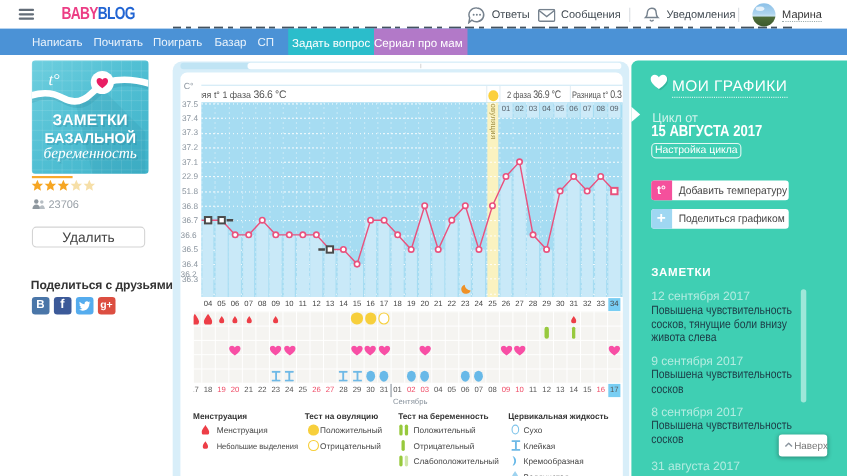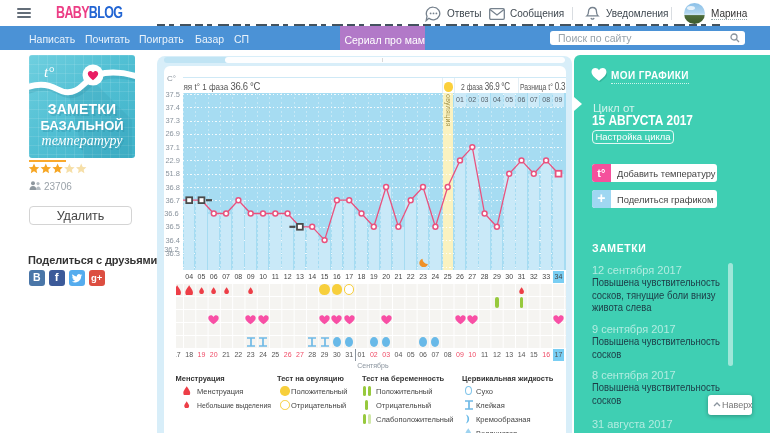--- a/index.html
+++ b/index.html
@@ -35,44 +35,40 @@
     </div>
     <div class="abs" style="left:711px;top:8px;font-size:10px;color:#333;border-bottom:1px dotted #9aa">Марина</div>
   </div>
 <div class="abs" style="left:157px;top:23.8px;width:563px;height:2.2px;background:repeating-linear-gradient(90deg,#44535f 0 8px,transparent 8px 12px, #44535f 12px 17px, transparent 17px 23px, #44535f 23px 34px, transparent 34px 38px)"></div>
 <div class="abs" style="left:0;top:26px;width:770px;height:24px;background:#4b92d6;z-index:29">
     <div class="abs" style="left:29px;top:7px;font-size:10.5px;color:#eaf3fb;white-space:nowrap">Написать</div>
     <div class="abs" style="left:85px;top:7px;font-size:10.5px;color:#eaf3fb;white-space:nowrap">Почитать</div>
     <div class="abs" style="left:139px;top:7px;font-size:10.5px;color:#eaf3fb;white-space:nowrap">Поиграть</div>
     <div class="abs" style="left:195px;top:7px;font-size:10.5px;color:#eaf3fb;white-space:nowrap">Базар</div>
     <div class="abs" style="left:234px;top:7px;font-size:10.5px;color:#eaf3fb;white-space:nowrap">СП</div>
+    <div class="abs" style="left:262px;top:0;width:78px;height:24px;background:#2bbdcb">
+      <div style="text-align:center;font-size:10.5px;color:#fff;margin-top:7.5px;white-space:nowrap">Задать вопрос</div>
+    </div>
     <div class="abs" style="left:340px;top:0;width:85px;height:24px;background:#b279c8">
-      <div style="text-align:right;font-size:10.5px;color:#fff;margin-top:7.5px;white-space:nowrap">Сериал про мам</div>
-    </div>
-    <div class="abs" style="left:550px;top:4.5px;width:195px;height:14.5px;background:#fff;border-radius:3px">
-<div class="abs" style="left:8px;top:1.5px;font-size:10.5px;color:#98a3ab">Поиск по сайту</div>
-<svg class="abs" style="left:180px;top:2.5px" width="10" height="10" viewBox="0 0 10 10">
-        <circle cx="4" cy="4" r="3" fill="none" stroke="#8a949e" stroke-width="1.3"></circle>
-        <path d="M6.3 6.3 9 9" stroke="#8a949e" stroke-width="1.3"></path>
-      </svg>
+      <div style="text-align:left;font-size:10.5px;color:#fff;margin-top:7.5px;white-space:nowrap">Сериал про мам</div>
     </div>
   </div>
 <div class="abs" style="left:29px;top:55px;width:106px;height:103px;border-radius:3px;overflow:hidden;background:linear-gradient(135deg,#6fcfdf 0%,#52c0d4 45%,#3fb2c9 100%)">
 <div class="abs" style="left:0;top:0;width:106px;height:103px;background-image:linear-gradient(rgba(255,255,255,.10) 1px,transparent 1px),linear-gradient(90deg,rgba(255,255,255,.10) 1px,transparent 1px);background-size:9px 9px"></div>
 <svg class="abs" style="left:0;top:0" width="106" height="103" viewBox="0 0 106 103">
 <path d="M66 28 L103 65 103 103 55 103 40 40 Z" fill="rgba(30,120,145,.12)"></path>
 <path d="M-4 33 Q 14 26 28 34 Q 42 42 54 30 Q 64 20 76 18 Q 92 16 110 22" fill="none" stroke="rgba(30,120,145,.18)" stroke-width="6" transform="translate(2.5,3)"></path>
 <path d="M-4 33 Q 14 26 28 34 Q 42 42 54 30 Q 64 20 76 18 Q 92 16 110 22" fill="none" stroke="#fff" stroke-width="6" stroke-linecap="round"></path>
 <circle cx="64" cy="20" r="10.5" fill="#fff"></circle>
 <path d="M64 25.2 c-3.6-2.6-5.2-4.5-5.2-6.6 0-1.5 1.2-2.7 2.6-2.7 1 0 2 0.7 2.6 1.6 0.6-0.9 1.6-1.6 2.6-1.6 1.4 0 2.6 1.2 2.6 2.7 0 2.1-1.6 4-5.2 6.6Z" fill="#e91e63"></path>
 <text x="15" y="22" font-size="15" fill="#fff" font-style="italic" font-family="Liberation Serif,serif">t°</text>
 </svg>
 <div class="abs" style="left:0;top:46px;width:106px;text-align:center;color:#fff;font-weight:bold;font-size:14px;letter-spacing:0.2px;text-shadow:1.5px 1.5px 0 rgba(30,120,145,.25)">ЗАМЕТКИ</div>
 <div class="abs" style="left:0;top:63px;width:106px;text-align:center;color:#fff;font-weight:bold;font-size:13px;text-shadow:1.5px 1.5px 0 rgba(30,120,145,.25)">БАЗАЛЬНОЙ</div>
-<div class="abs" style="left:0;top:78px;width:106px;text-align:center;color:#fff;font-style:italic;font-size:14px;font-family:'Liberation Serif',serif;text-shadow:1.5px 1.5px 0 rgba(30,120,145,.25)">температуру</div>
+<div class="abs" style="left:0;top:78px;width:106px;text-align:center;color:#fff;font-style:italic;font-size:14px;font-family:'Liberation Serif',serif;text-shadow:1.5px 1.5px 0 rgba(30,120,145,.25)">беременность</div>
 </div>
 <div class="abs" style="left:29px;top:160px;width:37px;height:2px;background:#f9a92c"></div>
 <svg class="abs" style="left:28px;top:162px" width="64" height="13" viewBox="0 0 64 13">
     <path transform="translate(6.0,6.7)" d="M0-5.2 L1.55-1.7 5.2-1.55 2.5 0.95 3.2 4.6 0 2.6 -3.2 4.6 -2.5 0.95 -5.2 -1.55 -1.55 -1.7Z" fill="#f6a623"></path>
     <path transform="translate(17.8,6.7)" d="M0-5.2 L1.55-1.7 5.2-1.55 2.5 0.95 3.2 4.6 0 2.6 -3.2 4.6 -2.5 0.95 -5.2 -1.55 -1.55 -1.7Z" fill="#f6a623"></path>
     <path transform="translate(29.6,6.7)" d="M0-5.2 L1.55-1.7 5.2-1.55 2.5 0.95 3.2 4.6 0 2.6 -3.2 4.6 -2.5 0.95 -5.2 -1.55 -1.55 -1.7Z" fill="#f6a623"></path>
     <path transform="translate(41.400000000000006,6.7)" d="M0-5.2 L1.55-1.7 5.2-1.55 2.5 0.95 3.2 4.6 0 2.6 -3.2 4.6 -2.5 0.95 -5.2 -1.55 -1.55 -1.7Z" fill="#f6dfa8"></path>
     <path transform="translate(53.2,6.7)" d="M0-5.2 L1.55-1.7 5.2-1.55 2.5 0.95 3.2 4.6 0 2.6 -3.2 4.6 -2.5 0.95 -5.2 -1.55 -1.55 -1.7Z" fill="#f6dfa8"></path>
   </svg>
 <svg class="abs" style="left:29px;top:181px" width="12" height="9" viewBox="0 0 12 9">
@@ -92,21 +88,21 @@
 <div class="abs" style="left:89px;top:270px;width:15.5px;height:15.5px;background:#dc4e41;border-radius:3px;color:#fff;font-weight:bold;font-size:9.5px;text-align:center;line-height:15.5px">g+</div>
 <div class="abs" style="left:157px;top:56px;width:415px;height:377px;background:#d8eef9;border-radius:8px 8px 0 0"></div>
 <div class="abs" style="left:164px;top:56.5px;width:401px;height:6.5px;background:#c0e4f4;border-radius:3.5px"></div>
 <div class="abs" style="left:225px;top:56.5px;width:340px;height:6.5px;background:#fdfeff;border-radius:3.5px"></div>
 <div class="abs" style="left:382px;top:57.5px;width:1px;height:4.5px;background:#d8d8d8"></div>
 <div class="abs" style="left:164px;top:66px;width:402px;height:367px;background:#fff;border-radius:6px 6px 0 0"></div>
 <div class="abs" style="left:167px;top:74px;font-size:8px;color:#8a949e">C°</div>
 <div class="abs" style="left:163px;top:89.5px;width:17px;text-align:right;font-size:7.5px;color:#8a949e">37.5</div>
 <div class="abs" style="left:163px;top:102.8px;width:17px;text-align:right;font-size:7.5px;color:#8a949e">37.4</div>
 <div class="abs" style="left:163px;top:116.1px;width:17px;text-align:right;font-size:7.5px;color:#8a949e">37.3</div>
-<div class="abs" style="left:163px;top:129.3px;width:17px;text-align:right;font-size:7.5px;color:#8a949e">26.9</div>
+<div class="abs" style="left:163px;top:129.3px;width:17px;text-align:right;font-size:7.5px;color:#8a949e">37.2</div>
 <div class="abs" style="left:163px;top:142.6px;width:17px;text-align:right;font-size:7.5px;color:#8a949e">37.1</div>
 <div class="abs" style="left:163px;top:155.9px;width:17px;text-align:right;font-size:7.5px;color:#8a949e">22.9</div>
 <div class="abs" style="left:163px;top:169.2px;width:17px;text-align:right;font-size:7.5px;color:#8a949e">51.8</div>
 <div class="abs" style="left:163px;top:182.5px;width:17px;text-align:right;font-size:7.5px;color:#8a949e">36.8</div>
 <div class="abs" style="left:163px;top:195.7px;width:17px;text-align:right;font-size:7.5px;color:#8a949e">36.7</div>
 <div class="abs" style="left:163px;top:209.0px;width:17px;text-align:center;font-size:7.5px;color:#8a949e">36.6</div>
 <div class="abs" style="left:163px;top:222.3px;width:17px;text-align:right;font-size:7.5px;color:#8a949e">36.5</div>
 <div class="abs" style="left:163px;top:235.6px;width:17px;text-align:right;font-size:7.5px;color:#8a949e">36.4</div>
 <div class="abs" style="left:163px;top:248.9px;width:17px;text-align:right;font-size:7.5px;color:#8a949e">36.3</div>
 <div class="abs" style="left:163px;top:245px;width:17px;text-align:center;font-size:7.5px;color:#8a949e">36.2</div>
@@ -426,21 +422,21 @@
 <svg class="abs" style="left:464.8px;top:428.3px" width="6.5" height="8.3" viewBox="0 0 10 12.8">
     <path d="M5 0.4 C5.9 2 9.6 6.6 9.6 9 A4.6 4.6 0 0 1 0.4 9 C0.4 6.6 4.1 2 5 0.4 Z" fill="#9ed3f0"></path>
   </svg>
 <div class="abs" style="left:476px;top:429px;font-size:7.5px;color:#444">Водянистая</div>
 <div class="abs" style="left:574px;top:55px;width:196px;height:378px;background:#3fcfb3;border-radius:6px 0 0 0"></div>
 <div class="abs" style="left:574px;top:96.5px;width:0;height:0;border-top:7px solid transparent;border-bottom:7px solid transparent;border-left:8px solid #fff"></div>
 <svg class="abs" style="left:591px;top:67px" width="16" height="15" viewBox="0 0 16 15">
 <path d="M8 14 C2.6 10.2 0.5 7.4 0.5 4.8 0.5 2.6 2.2 1 4.3 1 5.8 1 7.2 1.9 8 3.3 8.8 1.9 10.2 1 11.7 1 13.8 1 15.5 2.6 15.5 4.8 15.5 7.4 13.4 10.2 8 14Z" fill="rgba(20,110,95,.25)" transform="translate(1.2,1.2)"></path>
 <path d="M8 14 C2.6 10.2 0.5 7.4 0.5 4.8 0.5 2.6 2.2 1 4.3 1 5.8 1 7.2 1.9 8 3.3 8.8 1.9 10.2 1 11.7 1 13.8 1 15.5 2.6 15.5 4.8 15.5 7.4 13.4 10.2 8 14Z" fill="#fff"></path>
   </svg>
-<div class="abs" style="left:611px;top:69.5px;font-size:10px;font-weight:bold;color:#fff;letter-spacing:0.4px;border-bottom:1px dotted rgba(255,255,255,.75);padding-bottom:2px">МОИ ГРАФИКИ</div>
+<div class="abs" style="left:611px;top:69.5px;font-size:14px;font-weight:normal;color:#fff;letter-spacing:0.4px;border-bottom:1px dotted rgba(255,255,255,.75);padding-bottom:2px">МОИ ГРАФИКИ</div>
 <div class="abs" style="left:593px;top:101.5px;font-size:11.5px;color:rgba(255,255,255,.75)">Цикл от</div>
 <div class="abs" style="left:592px;top:112px;font-size:14.5px;font-weight:bold;color:#fff;transform:scaleX(0.82);transform-origin:left">15 АВГУСТА 2017</div>
 <div class="abs" style="left:592px;top:130px;width:82px;height:13.5px;border:1px solid rgba(255,255,255,.85);border-radius:4px;text-align:center;font-size:9.5px;color:#fff;line-height:12px">Настройка цикла</div>
 <div class="abs" style="left:592px;top:163.5px;width:124.5px;height:18.5px;background:#fff;border-radius:3px">
 <div class="abs" style="left:0;top:0;width:18.5px;height:18.5px;background:#f5509c;border-radius:3px 0 0 3px;text-align:center;color:#fff;font-weight:bold;font-size:11px;line-height:18px">t°</div>
 <div class="abs" style="left:25px;top:4.5px;font-size:9.8px;color:#444;white-space:nowrap;transform:scaleX(0.95);transform-origin:left">Добавить температуру</div>
   </div>
 <div class="abs" style="left:592px;top:189.5px;width:124.5px;height:18.5px;background:#fff;border-radius:3px">
 <div class="abs" style="left:0;top:0;width:18.5px;height:18.5px;background:#9fd7f2;border-radius:3px 0 0 3px;text-align:center;color:#fff;font-weight:bold;font-size:14px;line-height:17px">+</div>
 <div class="abs" style="left:25px;top:4.5px;font-size:9.8px;color:#444;white-space:nowrap;transform:scaleX(0.95);transform-origin:left">Поделиться графиком</div>

